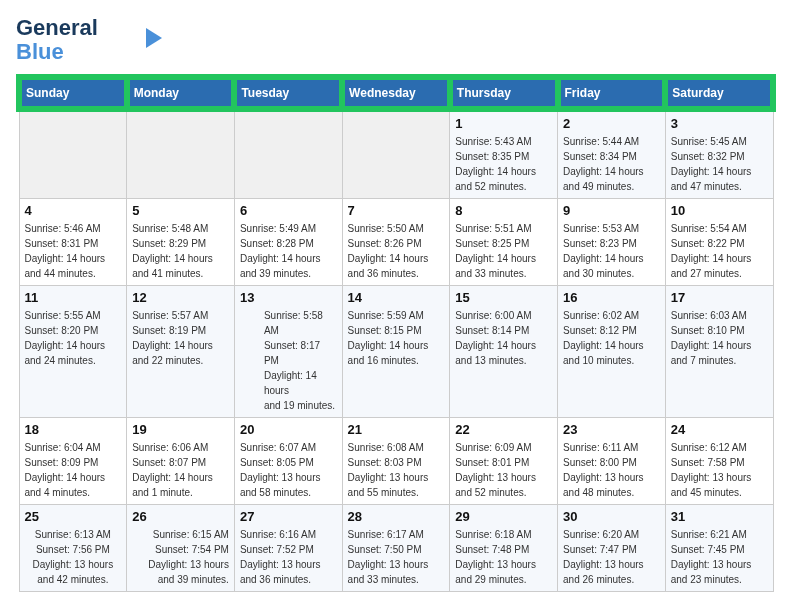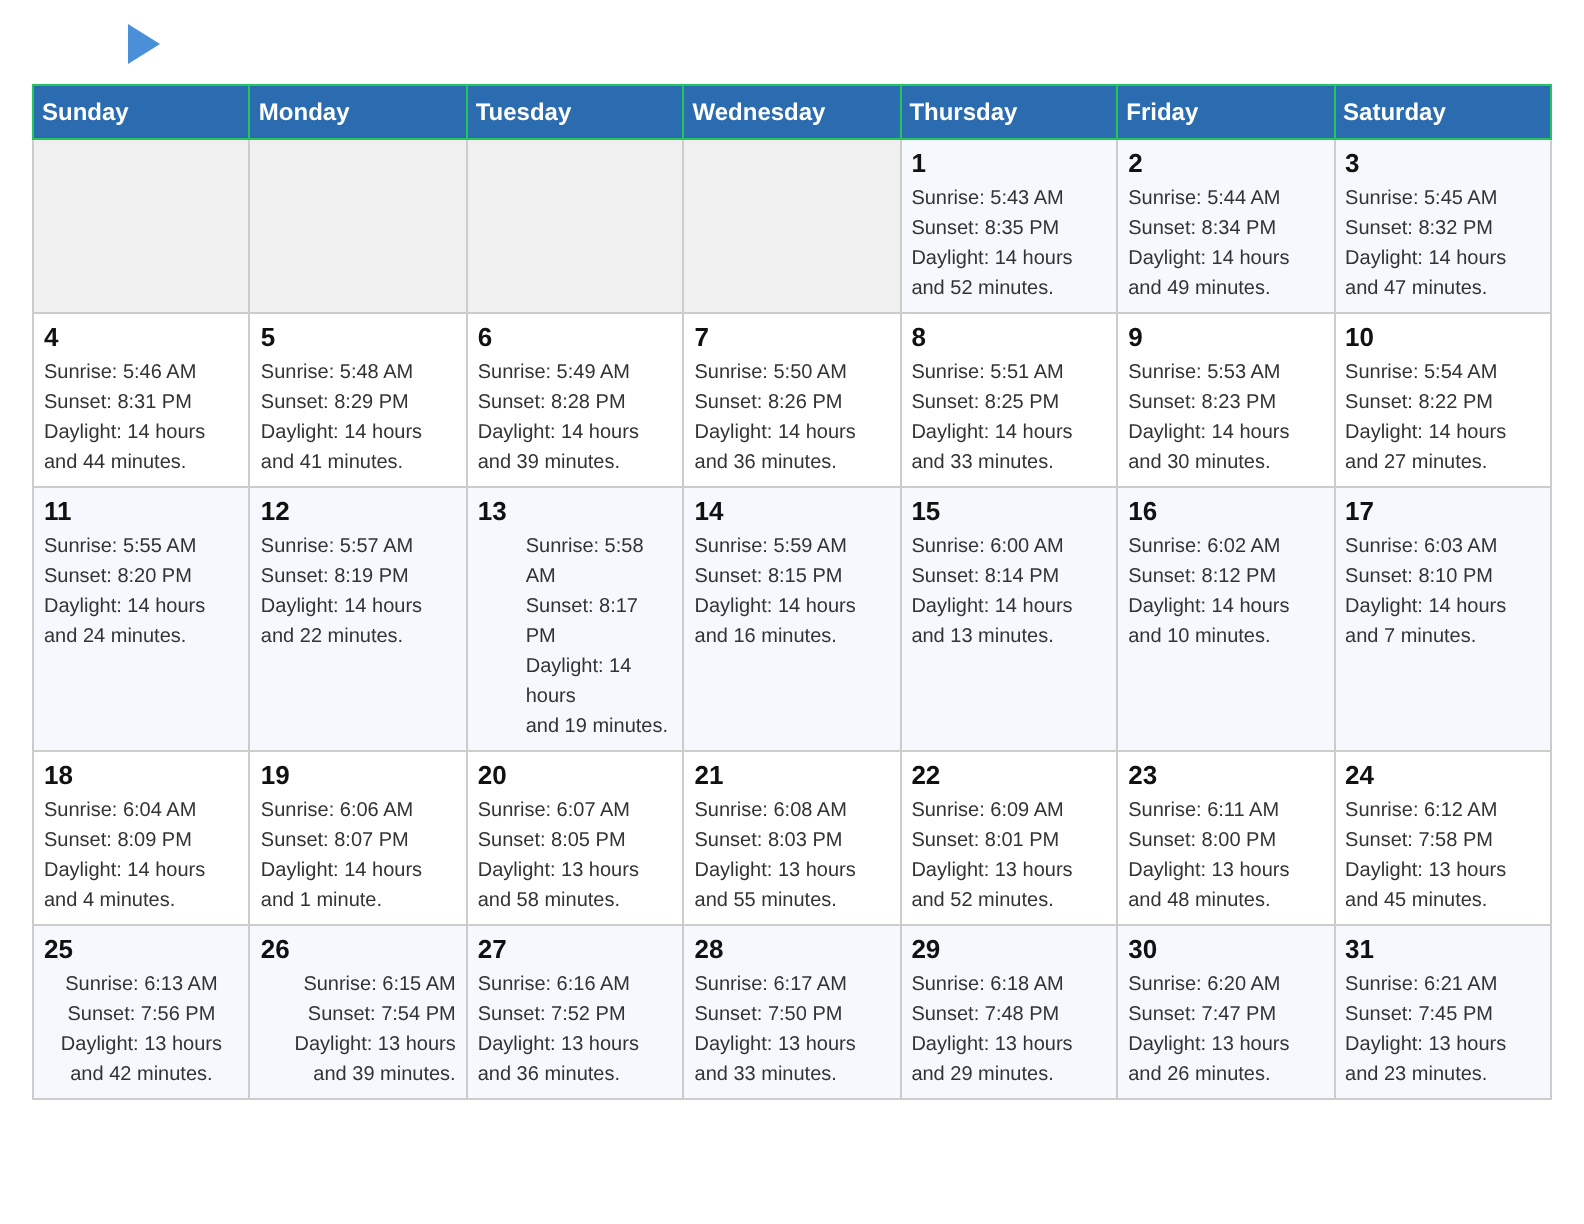--- a/index.html
+++ b/index.html
@@ -56,21 +56,21 @@
       border-collapse: collapse;
       table-layout: fixed;
     }
     thead tr th {
       background-color: #2b6cb0;
       color: #fff;
       font-size: 12px;
       font-weight: bold;
       padding: 6px 4px;
       text-align: left;
-      border: 1px solid #22c55e;
+      border: 6px solid #22c55e;
     }
     tbody tr td {
       vertical-align: top;
       border: 1px solid #ccc;
       padding: 4px 5px;
       font-size: 10.5px;
       color: #222;
       height: 85px;
     }
     tbody tr:nth-child(odd) td {
@@ -93,20 +93,21 @@
     .empty-cell {
       background-color: #f0f0f0 !important;
     }
   </style>
 </head>
 <body>
 
 <div class="header">
   <div class="logo">
     <div style="display:flex; align-items:center;">
+      <span class="logo-text">General<br><span>Blue</span></span>
       <div class="logo-arrow"></div>
     </div>
   </div>
   <div class="title-block">
     <div class="month-year"></div>
     <div class="location"></div>
   </div>
 </div>
 
 <table>

